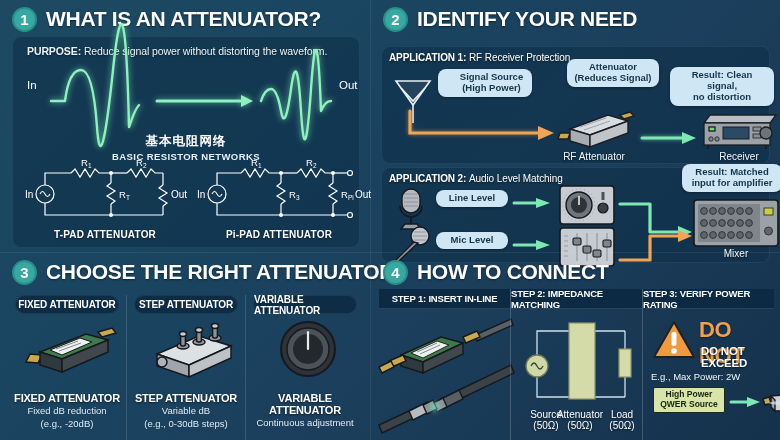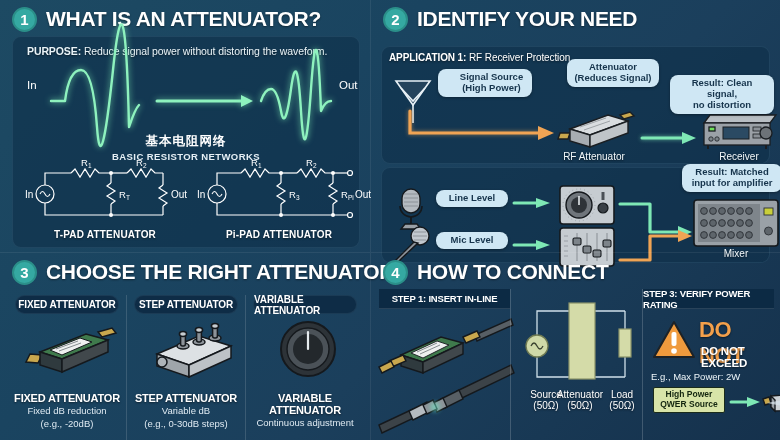--- a/index.html
+++ b/index.html
@@ -294,29 +294,33 @@
       </svg>
 
       <div class="bub" style="top:22px; left:56px; width:94px;padding-left:19px;">
         <div>Signal Source</div>
         <div>(High Power)</div>
       </div>
       <div class="bub" style="top:12px; left:185px; width:92px;">
         <div>Attenuator</div>
         <div>(Reduces Signal)</div>
       </div>
-      <div class="bub" style="top:28px; left:288px; width:104px;">
+      <div class="bub" style="top:20px; left:288px; width:104px;">
         <div>Result: Clean signal,</div>
         <div>no distortion</div>
       </div>
       <div class="devlabel" style="top:104px; left:162px; width:100px;text-align:center;">RF Attenuator</div>
       <div class="devlabel" style="top:104px; left:312px; width:90px;">Receiver</div>
     </div>
 
     <div class="panel p2b">
+      <div class="appline">
+        <span>APPLICATION 2:</span>
+        <span class="reg">Audio Level Matching</span>
+      </div>
 
       <svg style="position:absolute; top:18px; left:10px;" width="38" height="46" viewBox="0 0 38 46">
         <g stroke="#15191d" stroke-width="1.4">
           <rect x="10" y="3" width="18" height="24" rx="9" fill="#b4bac0"></rect>
           <path d="M8,20 a11,11 0 0 0 22,0" fill="none" stroke-width="1.6"></path>
           <line x1="19" y1="31" x2="19" y2="38" stroke-width="1.8"></line>
           <path d="M9,43 L29,43 L25,38 L13,38 Z" fill="#9aa0a6"></path>
         </g>
         <g stroke="#7b8288" stroke-width="0.7">
           <line x1="12" y1="8" x2="26" y2="8"></line>
@@ -552,20 +556,23 @@
             <g stroke="#6b7276" stroke-width="0.8">
               <line x1="38" y1="39" x2="58" y2="30"></line>
               <line x1="41" y1="41" x2="61" y2="32"></line>
             </g>
             <circle cx="56" cy="94" r="5" fill="#6fe8c8" opacity="0.55" style="filter: blur(2px);"></circle>
           </svg>
         </div>
       </div>
 
       <div class="col4">
+        <div class="shead">
+          <span>STEP 2: IMPEDANCE MATCHING</span>
+        </div>
         <div class="c4body">
           <svg style="position:absolute; top:10px; left:10px;" width="120" height="86" viewBox="0 0 120 86">
             <g stroke="#cfe0ea" stroke-width="1.3" fill="none">
               <path d="M16,42 L16,12 L104,12"></path>
               <path d="M16,52 L16,78 L104,78"></path>
               <path d="M104,12 L104,30"></path>
               <path d="M104,58 L104,78"></path>
               <circle cx="16" cy="47" r="11" fill="#cfd9a8" stroke="#6f7a52"></circle>
               <path d="M10,47 q3,-6 6,0 t6,0" stroke="#3a4230" stroke-width="1.3"></path>
             </g>

